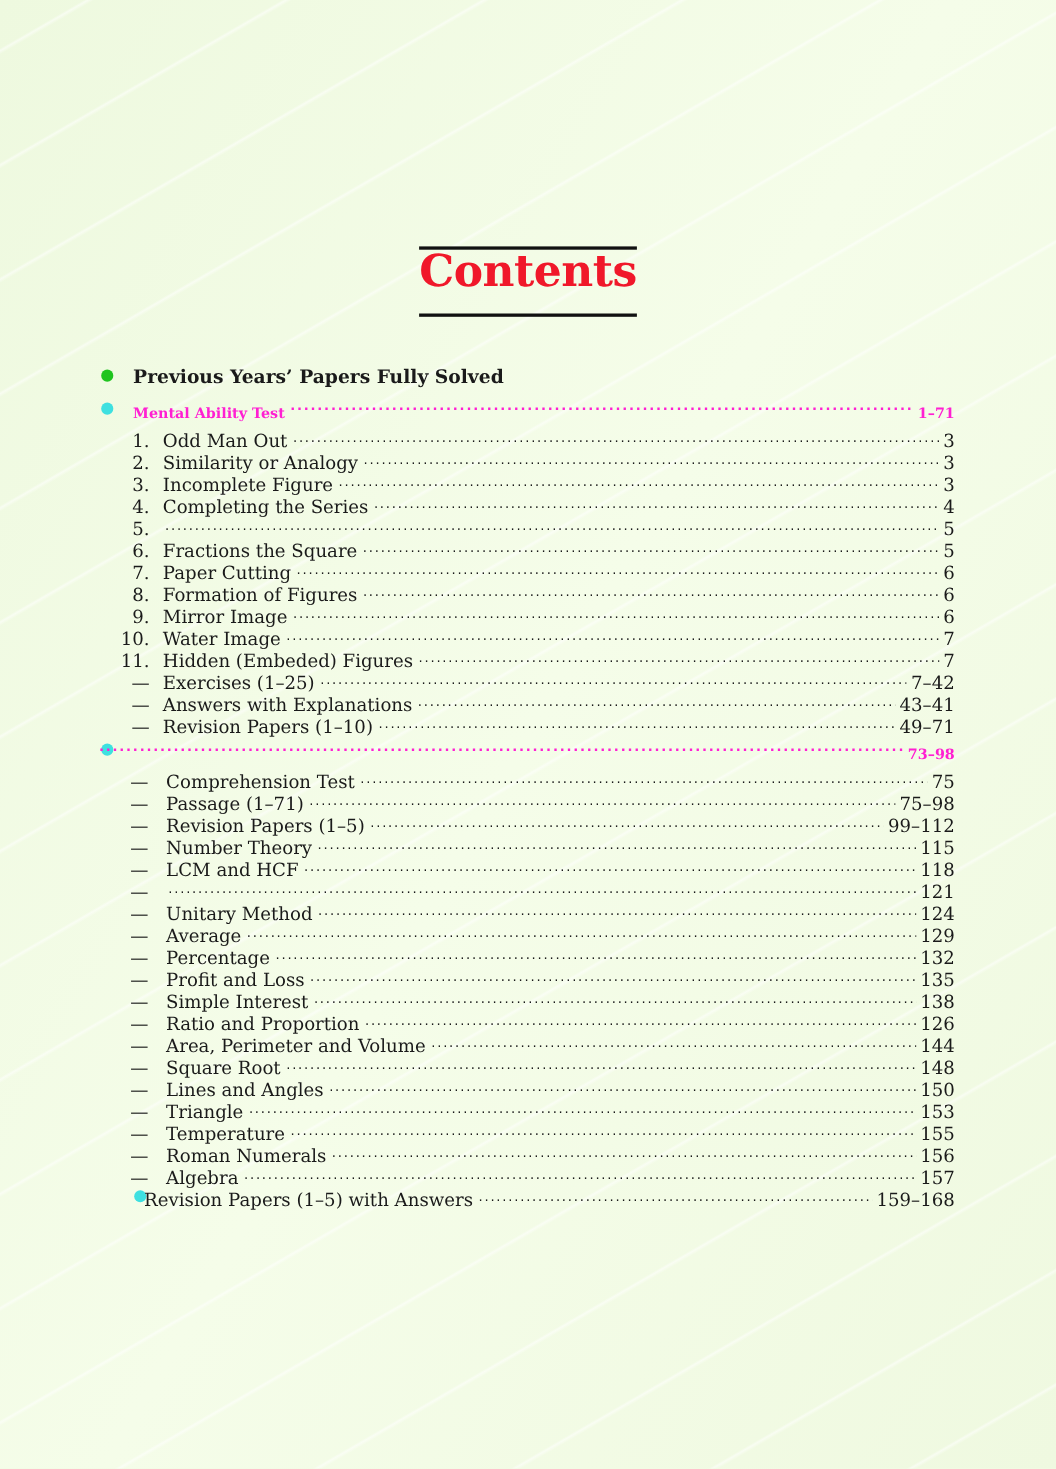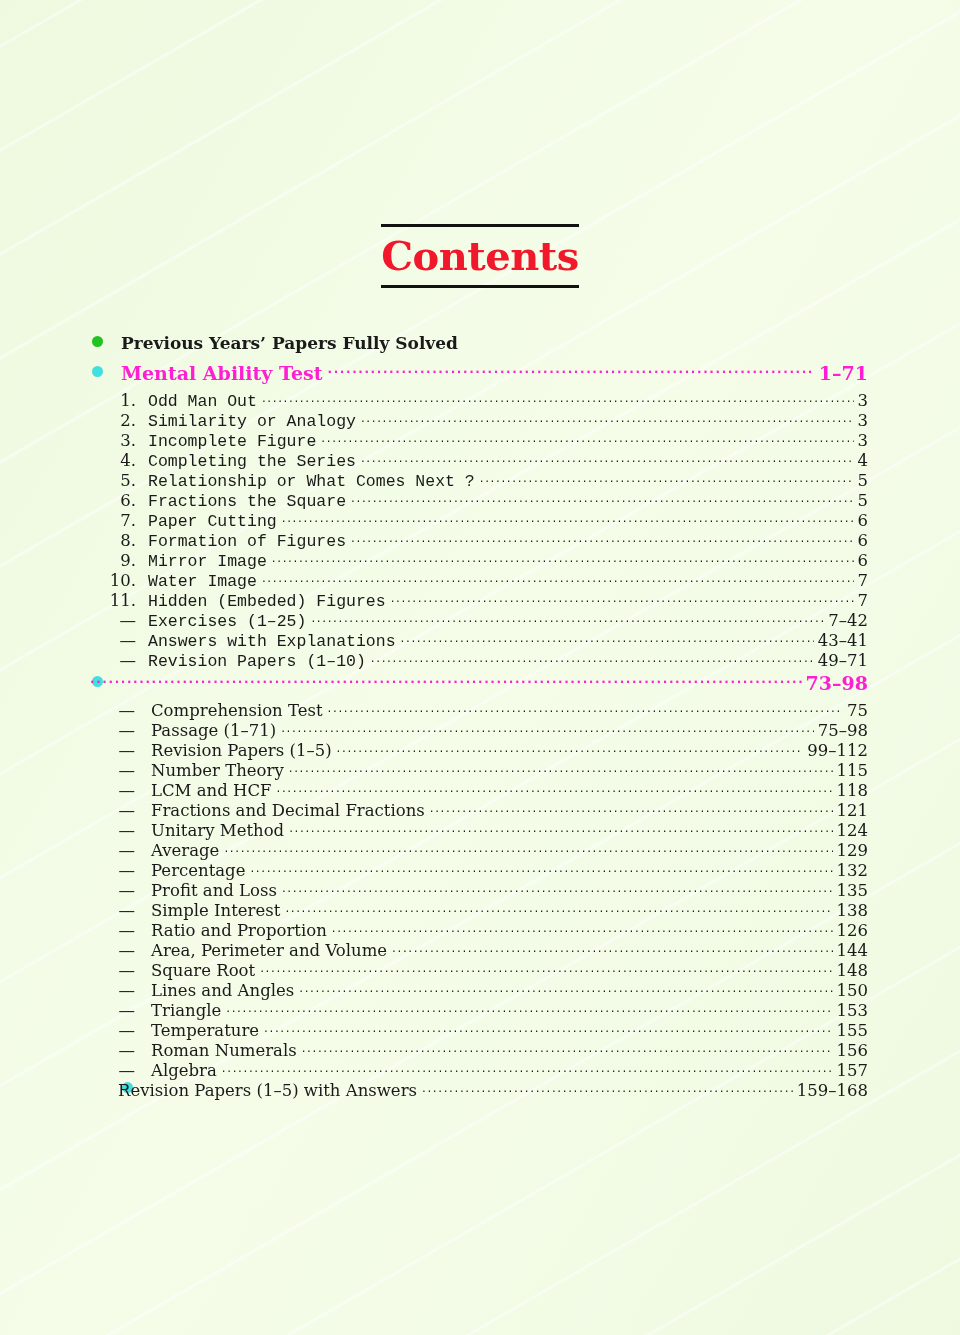--- a/index.html
+++ b/index.html
@@ -8,21 +8,21 @@
     background: #f2fbe4;
     background-image:
       repeating-linear-gradient(150deg, rgba(255,255,255,0) 0px, rgba(255,255,255,0) 38px, rgba(255,255,255,0.55) 40px, rgba(255,255,255,0) 43px, rgba(255,255,255,0) 90px),
       linear-gradient(120deg, #eef9df 0%, #f5fde9 50%, #eff9e0 100%);
     font-family: "DejaVu Serif", "Liberation Serif", serif;
     color: #1a1a1a;
   }
   .title-wrap {
     position: absolute; left: 381px; top: 224px; width: 198px; height: 58px;
     border-top: 3px solid #111; border-bottom: 3px solid #111;
-    display: flex; align-items: center; justify-content: center;
+    display: flex; justify-content: center;
   }
   .title {
     color: #f0182a; font-size: 40px; font-weight: bold; letter-spacing: -0.5px;
     font-family: "DejaVu Serif", serif; line-height: 1;
   }
   .toc { position: absolute; left: 88px; top: 330px; width: 780px; }
   .row {
     position: relative; display: flex; align-items: baseline;
     font-size: 16.5px; height: 20px; line-height: 20px;
     white-space: nowrap;
@@ -34,32 +34,32 @@
   .row .leader {
     flex: 1; overflow: hidden; height: 20px; position: relative; margin: 0 2px;
   }
   .row .leader::before {
     content: "........................................................................................................................................................................................................................................................";
     position: absolute; left: 0; bottom: 2px; letter-spacing: 1.6px;
     font-family: "DejaVu Sans", sans-serif; font-size: 12px; line-height: 12px;
   }
   .row .page { padding-left: 2px; }
   .section-head { height: 26px; line-height: 26px; margin-top: 4px; }
-  .section-head .label, .section-head .page { font-weight: bold; font-size: 19px; color: #ff1fd2; }
+  .section-head .label, .section-head .page { font-weight: bold; font-size: 13px; color: #ff1fd2; }
   .section-head .leader { color: #ff1fd2; }
   .section-head .leader::before { font-weight: bold; bottom: 5px; }
   .section-head .label { margin-left: 33px; }
   .bold-head { height: 26px; line-height: 26px; }
   .bold-head .label { font-weight: bold; font-size: 17px; margin-left: 33px; }
   .num { display: inline-block; width: 60px; text-align: right; padding-right: 12px; box-sizing: border-box; margin-left: 0; }
   .sub-dash { display: inline-block; width: 63px; text-align: right; padding-right: 16px; box-sizing: border-box; }
-  .item-numbered .label { margin-left: 0; font-family: Liberation Mono, monospace; }
+  .item-numbered .label { margin-left: 0; }
   .rev-bullet { height: 24px; line-height: 24px; }
   .rev-bullet .bullet { left: 34px; top: 6px; }
-  .rev-bullet .label { margin-left: 30px; }
+  .rev-bullet .label { margin-left: 43px; }
 </style>
 </head>
 <body>
 
 <div class="title-wrap">
   <span class="title">Contents</span>
 </div>
 
 <div class="toc">
 
@@ -93,21 +93,20 @@
       <span class="page">3</span>
     </div>
   <div class="row item-numbered">
       <span class="num">4.</span>
       <span class="label">Completing the Series</span>
       <span class="leader"></span>
       <span class="page">4</span>
     </div>
   <div class="row item-numbered">
       <span class="num">5.</span>
-      <span class="label">Relationship or What Comes Next ?</span>
       <span class="leader"></span>
       <span class="page">5</span>
     </div>
   <div class="row item-numbered">
       <span class="num">6.</span>
       <span class="label">Fractions the Square</span>
       <span class="leader"></span>
       <span class="page">5</span>
     </div>
   <div class="row item-numbered">
@@ -190,21 +189,20 @@
       <span class="page">115</span>
     </div>
   <div class="row">
       <span class="sub-dash">—</span>
       <span class="label">LCM and HCF</span>
       <span class="leader"></span>
       <span class="page">118</span>
     </div>
   <div class="row">
       <span class="sub-dash">—</span>
-      <span class="label">Fractions and Decimal Fractions</span>
       <span class="leader"></span>
       <span class="page">121</span>
     </div>
   <div class="row">
       <span class="sub-dash">—</span>
       <span class="label">Unitary Method</span>
       <span class="leader"></span>
       <span class="page">124</span>
     </div>
   <div class="row">

